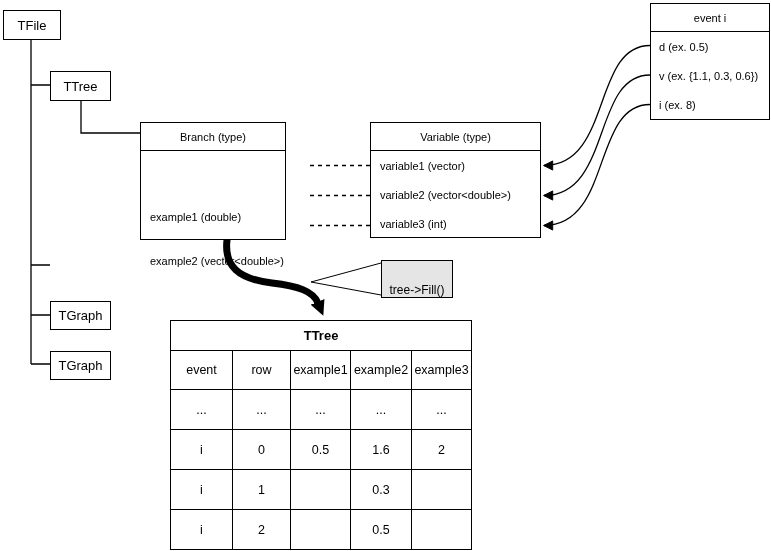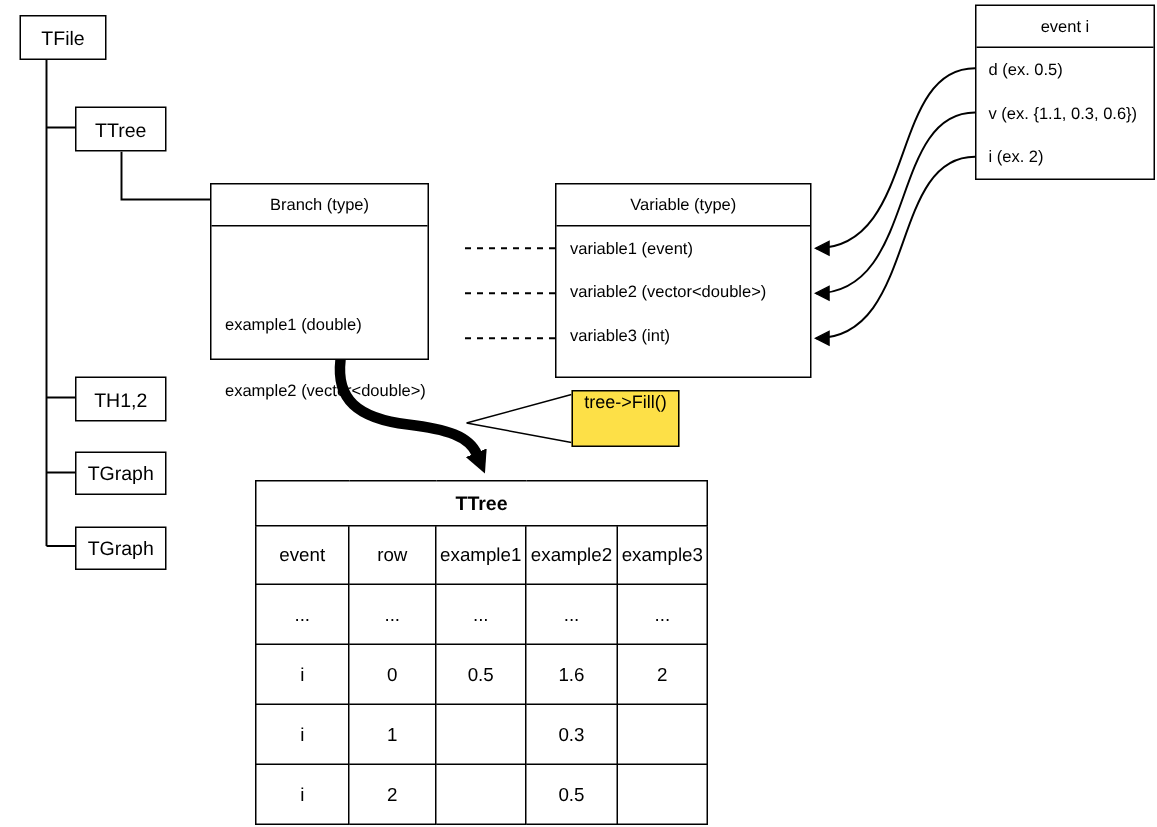--- a/index.html
+++ b/index.html
@@ -17,22 +17,22 @@
     position:absolute;background:#fff;border:1.3px solid #000;box-sizing:border-box;
     font-size:11px;
   }
   .record .hd{
     height:28px;display:flex;align-items:center;justify-content:center;
     border-bottom:1.3px solid #000;box-sizing:border-box;
   }
   .record .rows{display:flex;flex-direction:column;}
   .record .row{flex:1;display:flex;align-items:center;box-sizing:border-box;}
   .callout{
-    position:absolute;background:#fde047;border:1.3px solid #000;box-sizing:border-box;
-    display:flex;align-items:flex-start;justify-content:center;font-size:12px;
+    position:absolute;background:#e5e5e5;border:1.3px solid #000;box-sizing:border-box;
+    display:flex;align-items:flex-end;justify-content:center;font-size:12px;
   }
   table.sheet{
     position:absolute;left:170px;top:320px;width:301px;border-collapse:collapse;
     table-layout:fixed;background:#fff;font-size:12.5px;
   }
   table.sheet td{
     border:1.3px solid #000;text-align:center;vertical-align:middle;padding:0;
     overflow:hidden;
   }
   table.sheet td.ttl{font-weight:bold;font-size:13px;height:29px;}
@@ -63,59 +63,56 @@
 
     <path d="M650,45.5 C592,45.5 612,165.5 544,165.5" stroke="#000" stroke-width="1.3" fill="none" marker-end="url(#arr)"></path>
     <path d="M650,75 C592,75 612,195.5 544,195.5" stroke="#000" stroke-width="1.3" fill="none" marker-end="url(#arr)"></path>
     <path d="M650,104.5 C592,104.5 612,225.5 544,225.5" stroke="#000" stroke-width="1.3" fill="none" marker-end="url(#arr)"></path>
 
     <path d="M227,240 C224,266 238,279 272,283 C298,286 313,291 318,303" stroke="#000" stroke-width="7" fill="none" stroke-linecap="round" marker-end="url(#bigarr)"></path>
 
     <path d="M311,282 L381,263 M311,282 L381,295" stroke="#000" stroke-width="1" fill="none"></path>
   </svg>
 
-  <div class="node" style="left:13px;top:10px;width:58px;height:30px;">
+  <div class="node" style="left:3px;top:10px;width:58px;height:30px;">
     <span>TFile</span>
   </div>
   <div class="node" style="left:50px;top:71px;width:61px;height:30px;">
     <span>TTree</span>
-  </div>
-  <div class="node" style="left:50px;top:251px;width:61px;height:30px;">
-    <span>TH1,2</span>
   </div>
   <div class="node" style="left:50px;top:301px;width:61px;height:29px;">
     <span>TGraph</span>
   </div>
   <div class="node" style="left:50px;top:351px;width:61px;height:29px;">
     <span>TGraph</span>
   </div>
 
   <div class="record" style="left:140px;top:122px;width:146px;height:118px;">
     <div class="hd">Branch (type)</div>
     <div class="rows" style="height:88px;margin-top:44px;">
       <div class="row" style="padding-left:9px;">example1 (double)</div>
       <div class="row" style="padding-left:9px;">example2 (vector&lt;double&gt;)</div>
     </div>
   </div>
 
-  <div class="record" style="left:370px;top:122px;width:171px;height:130px;">
+  <div class="record" style="left:370px;top:122px;width:171px;height:116px;">
     <div class="hd">Variable (type)</div>
     <div class="rows" style="height:88px;">
-      <div class="row" style="padding-left:9px;">variable1 (event)</div>
+      <div class="row" style="padding-left:9px;">variable1 (vector)</div>
       <div class="row" style="padding-left:9px;">variable2 (vector&lt;double&gt;)</div>
       <div class="row" style="padding-left:9px;">variable3 (int)</div>
     </div>
   </div>
 
   <div class="record" style="left:650px;top:3px;width:120px;height:117px;">
     <div class="hd">event i</div>
     <div class="rows" style="height:87px;">
       <div class="row" style="padding-left:8px;">d (ex. 0.5)</div>
       <div class="row" style="padding-left:8px;">v (ex. {1.1, 0.3, 0.6})</div>
-      <div class="row" style="padding-left:8px;">i (ex. 2)</div>
+      <div class="row" style="padding-left:8px;">i (ex. 8)</div>
     </div>
   </div>
 
   <div class="callout" style="left:381px;top:260px;width:72px;height:38px;">
     <span>tree-&gt;Fill()</span>
   </div>
 
   <table class="sheet">
     <colgroup>
       <col style="width:62px">

